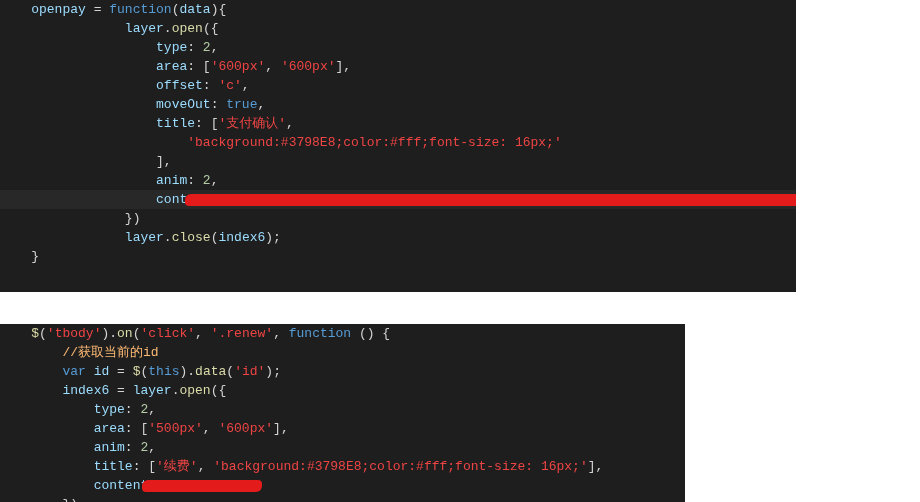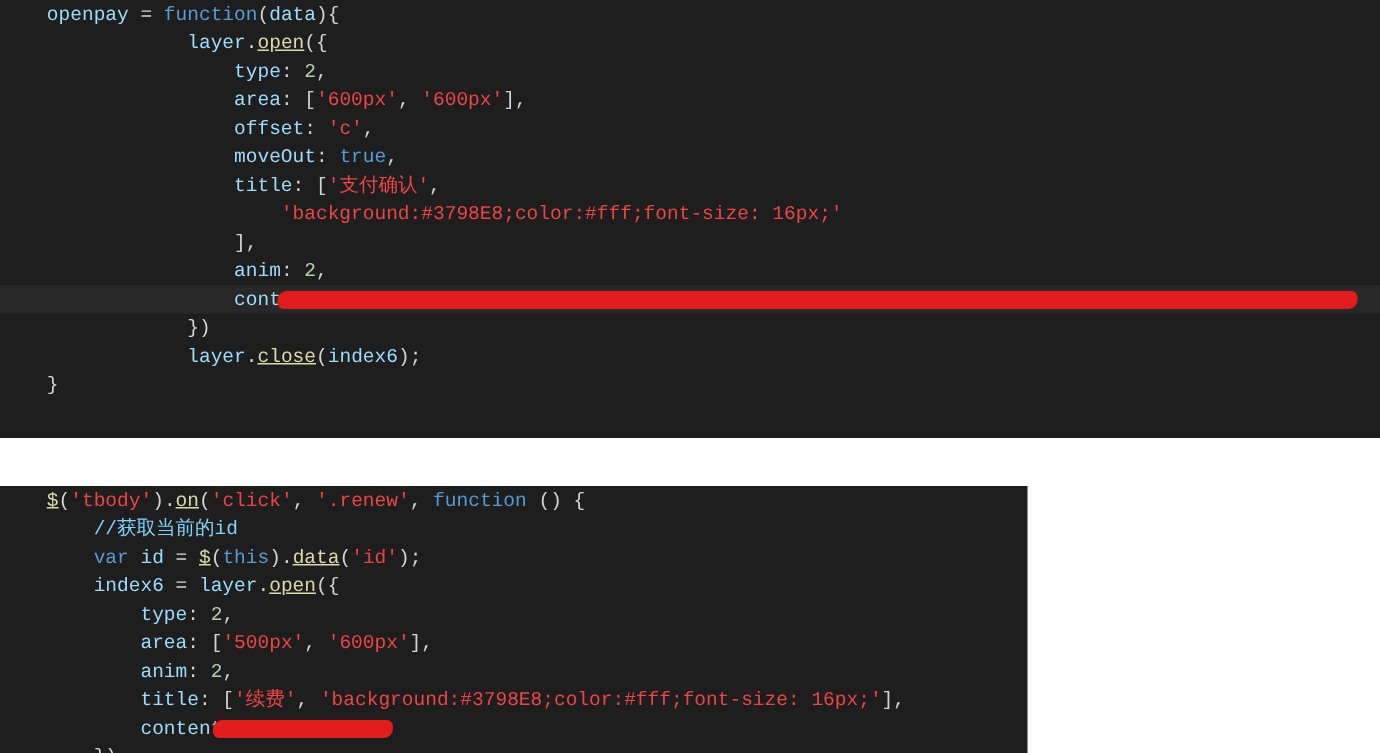--- a/index.html
+++ b/index.html
@@ -14,44 +14,44 @@
   .editor-block {
     background: #1e1e1e;
     color: #d4d4d4;
     padding: 0;
     box-sizing: border-box;
     white-space: pre;
     overflow: hidden;
     position: relative;
   }
   .block1 {
-    width: 920px;
+    width: 796px;
     height: 292px;
   }
   .block2 {
     width: 685px;
     height: 190px;
     margin-top: 32px;
   }
   .code-line {
     display: block;
     padding-left: 0;
     position: relative;
     height: 19px;
   }
   .hl-line {
     background: #282828;
   }
   .t-key     { color: #569cd6; }   
-  .t-fn      { color: #dcdcaa; text-decoration: underline; }   
+  .t-fn      { color: #dcdcaa; }   
   .t-var     { color: #9cdcfe; }   
   .t-str     { color: #ef4444; }   
   .t-num     { color: #b5cea8; }   
   .t-punc    { color: #d4d4d4; }   
-  .t-comment { color: #7dd3fc; }   
+  .t-comment { color: #fdba74; }   
   .redact {
     position: absolute;
     background: #e41b1b;
     height: 12px;
     border-radius: 6px 4px 6px 4px;
     top: 4px;
   }
   .redact::before, .redact::after {
     content:'';
     position:absolute;

